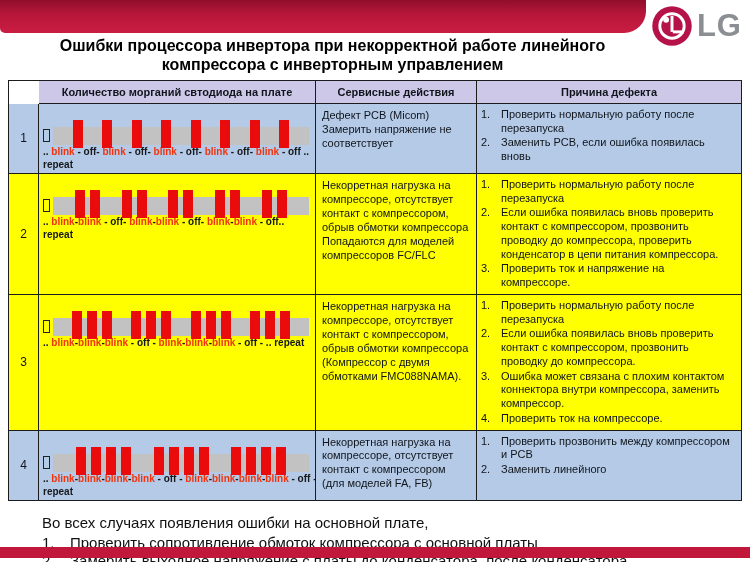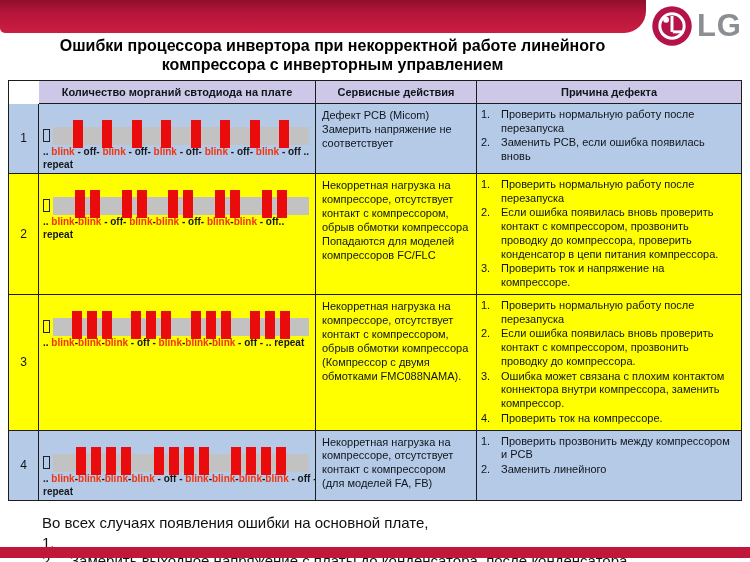--- a/index.html
+++ b/index.html
@@ -258,20 +258,21 @@
           <span class="atxt">Заменить линейного</span>
         </div>
       </div>
     </div>
 
   <div class="summary">
     <div class="intro">Во всех случаях появления ошибки на основной плате,</div>
     <div id="slist">
         <div class="sitem">
           <span class="snum">1.</span>
+          <span class="stxt">Проверить сопротивление обмоток компрессора с основной платы</span>
         </div>
         <div class="sitem">
           <span class="snum">2.</span>
           <span class="stxt">Замерить выходное напряжение с платы до конденсатора, после конденсатора</span>
         </div>
       </div>
   </div>
 
   <div class="bottom-bar"></div>
 

